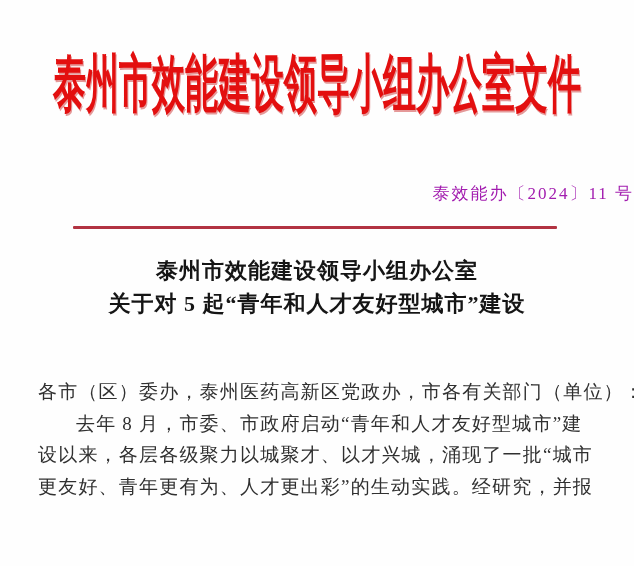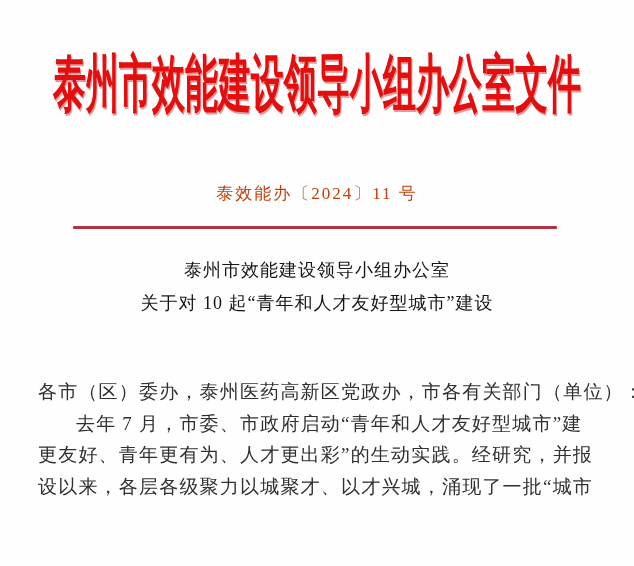--- a/index.html
+++ b/index.html
@@ -31,43 +31,43 @@
     transform: scaleY(1.9);
     transform-origin: center top;
     letter-spacing: 0px;
     text-shadow: 1px 1px 0 rgba(200, 30, 30, 0.45);
   }
   .docnum {
     position: absolute;
     top: 182px;
     left: 0;
     width: 100%;
-    text-align: center;
+    text-align: right;
     font-size: 17px;
     letter-spacing: 2px;
-    color: #c2410c;
+    color: #a21caf;
   }
   .divider {
     position: absolute;
     top: 226px;
     left: 73px;
     width: 484px;
     height: 3px;
     background: var(--divider_red);
     border-radius: 1px;
   }
   .title-block {
     position: absolute;
     top: 254px;
     left: 0;
     width: 100%;
     text-align: center;
-    font-weight: normal;
+    font-weight: bold;
     color: var(--title_black);
-    font-size: 18px;
+    font-size: 22px;
     line-height: 33px;
     letter-spacing: 1px;
   }
   .body-block {
     position: absolute;
     top: 376px;
     left: 38px;
     width: 564px;
     font-size: 19px;
     line-height: 31.5px;
@@ -83,23 +83,23 @@
 <div class="page">
 
   <div class="banner">泰州市效能建设领导小组办公室文件</div>
 
   <div class="docnum">泰效能办〔2024〕11 号</div>
 
   <div class="divider"></div>
 
   <div class="title-block">
     <div>泰州市效能建设领导小组办公室</div>
-    <div>关于对 10 起“青年和人才友好型城市”建设</div>
+    <div>关于对 5 起“青年和人才友好型城市”建设</div>
   </div>
 
   <div class="body-block">
     <div class="body-line">各市（区）委办，泰州医药高新区党政办，市各有关部门（单位）：</div>
-    <div class="body-line indent">去年 7 月，市委、市政府启动“青年和人才友好型城市”建</div>
+    <div class="body-line indent">去年 8 月，市委、市政府启动“青年和人才友好型城市”建</div>
+    <div class="body-line">设以来，各层各级聚力以城聚才、以才兴城，涌现了一批“城市</div>
     <div class="body-line">更友好、青年更有为、人才更出彩”的生动实践。经研究，并报</div>
-    <div class="body-line">设以来，各层各级聚力以城聚才、以才兴城，涌现了一批“城市</div>
   </div>
 
 </div>
 
 </body></html>

